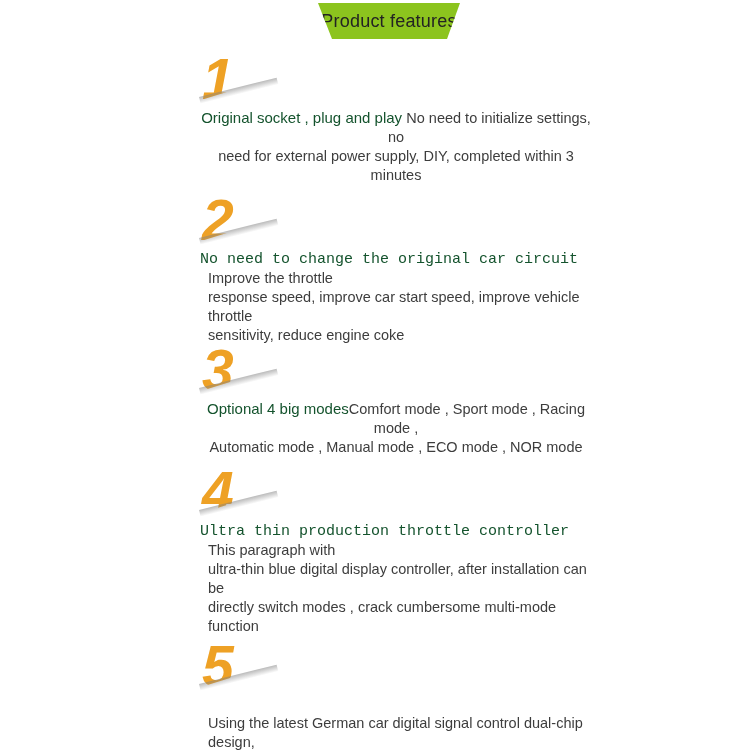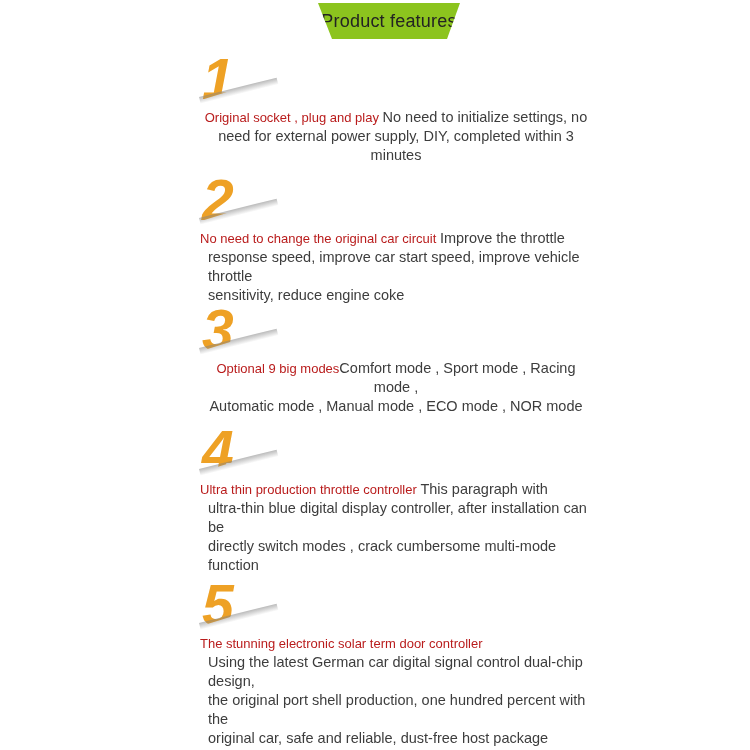--- a/index.html
+++ b/index.html
@@ -67,25 +67,25 @@
   }
 
   .txt {
     margin: 0;
     font-size: 14.5px;
     line-height: 19px;
     color: #3d3d3d;
   }
   .align-center .txt { text-align: center; }
   .align-left  .txt { text-align: left; padding-left: 8px; }
-  .align-left  .txt .heading { margin-left: -8px; }
+  .align-left  .txt .heading { margin-left: -8px; font-family: Liberation Mono, monospace; }
 
   .heading {
-    color: #b91c1c;
-    font-size: 13px;
+    color: #14532d;
+    font-size: 15px;
   }
   .bodytext {
     white-space: pre-line;
   }
 </style>
 </head>
 <body>
 
 <div class="page">
 
@@ -112,39 +112,39 @@
       <p class="txt"><span class="heading">No need to change the original car circuit </span><span class="bodytext">Improve the throttle
 response speed, improve car start speed, improve vehicle throttle
 sensitivity, reduce engine coke</span></p>
     </section>
 
     <section class="feature align-center">
       <div class="num">
         <span class="digit">3</span>
         <span class="cutline"></span>
       </div>
-      <p class="txt"><span class="heading">Optional 9 big modes</span><span class="bodytext">Comfort mode , Sport mode , Racing mode ,
+      <p class="txt"><span class="heading">Optional 4 big modes</span><span class="bodytext">Comfort mode , Sport mode , Racing mode ,
 Automatic mode , Manual mode , ECO mode , NOR mode</span></p>
     </section>
 
     <section class="feature align-left">
       <div class="num">
         <span class="digit">4</span>
         <span class="cutline"></span>
       </div>
       <p class="txt"><span class="heading">Ultra thin production throttle controller </span><span class="bodytext">This paragraph with
 ultra-thin blue digital display controller, after installation can be
 directly switch modes , crack cumbersome multi-mode function</span></p>
     </section>
 
     <section class="feature align-left">
       <div class="num">
         <span class="digit">5</span>
         <span class="cutline"></span>
       </div>
-      <p class="txt"><span class="heading">The stunning electronic solar term door controller</span><span class="bodytext">
+      <p class="txt"><span class="bodytext">
 Using the latest German car digital signal control dual-chip design,
 the original port shell production, one hundred percent with the
 original car, safe and reliable, dust-free host package</span></p>
     </section>
 
   </div>
 </div>
 
 </body></html>

